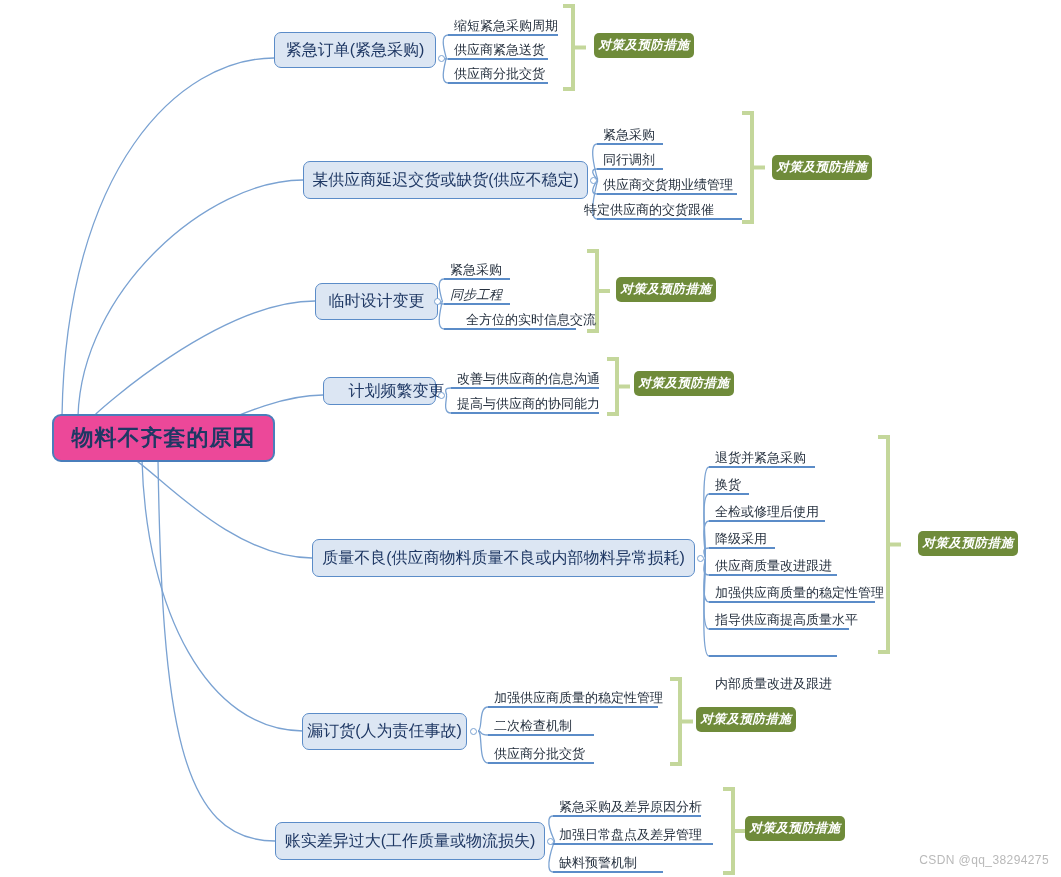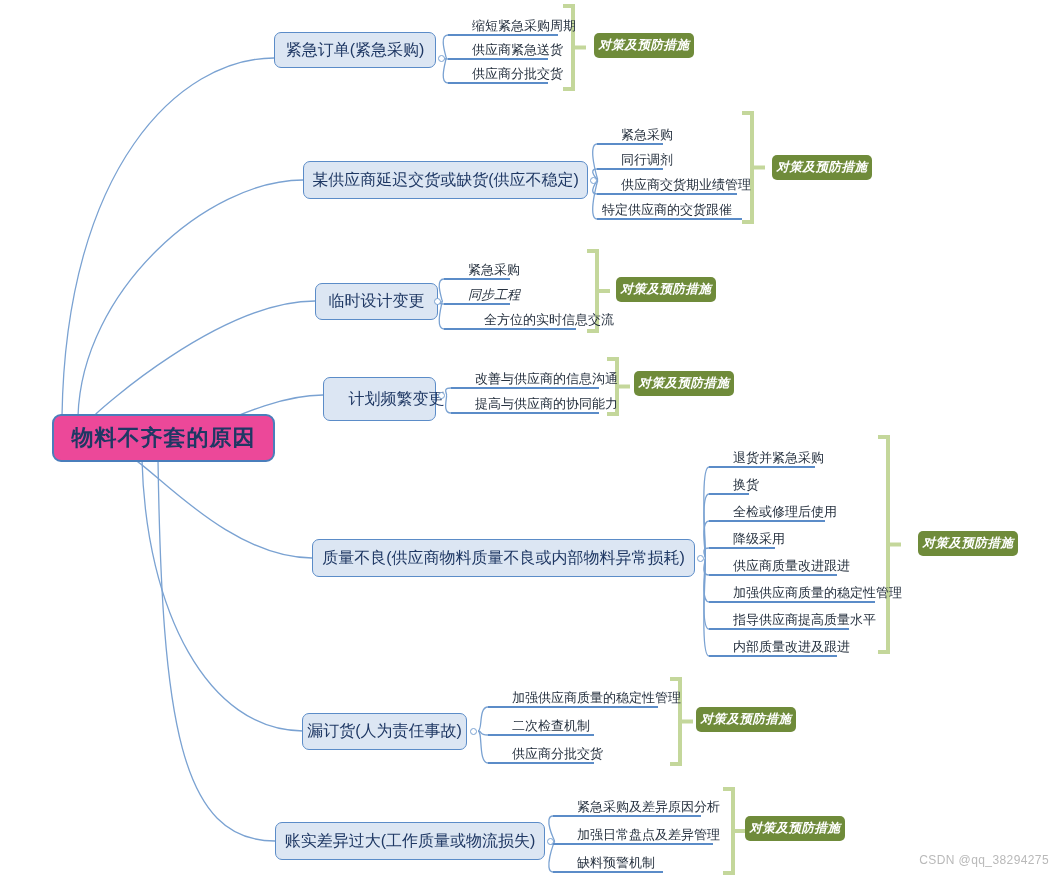--- a/index.html
+++ b/index.html
@@ -28,21 +28,20 @@
     letter-spacing:1px;
   }
   .node.branch{font-size:16px;}
 
   .subitem{
     position:absolute;
     white-space:nowrap;
     font-size:13px;
     color:#26313f;
     line-height:1;
-    margin-left:18px;
   }
   .subitem .txt{display:inline-block;padding:0 1px 3px 2px;}
   .underline{
     position:absolute;
     height:2px;
     background:#5b8cc8;
   }
 
   .glabel{
     position:absolute;
@@ -162,21 +161,21 @@
       <div class="glabel" style="left: 772px; top: 155px; width: 100px; height: 25px;">对策及预防措施</div>
       <div class="node branch" style="left: 315px; top: 282.5px; width: 123px; height: 37px;">临时设计变更</div>
       <div class="dot" style="left: 434px; top: 297.5px;"></div>
       <div class="subitem" style="left: 448px; top: 263px;"><span class="txt">紧急采购</span></div>
       <div class="underline" style="left: 444px; top: 278px; width: 66px;"></div>
       <div class="subitem" style="left: 448px; top: 288px; font-style: italic;"><span class="txt">同步工程</span></div>
       <div class="underline" style="left: 444px; top: 303px; width: 66px;"></div>
       <div class="subitem" style="left: 464px; top: 313px;"><span class="txt">全方位的实时信息交流</span></div>
       <div class="underline" style="left: 444px; top: 328px; width: 132px;"></div>
       <div class="glabel" style="left: 616px; top: 277px; width: 100px; height: 25px;">对策及预防措施</div>
-      <div class="node branch" style="left: 323px; top: 377px; width: 113px; height: 44px; padding-left: 45px;">计划频繁变更</div>
+      <div class="node branch" style="left: 323px; top: 377px; width: 113px; height: 28px; padding-left: 45px;">计划频繁变更</div>
       <div class="dot" style="left: 438px; top: 391.5px;"></div>
       <div class="subitem" style="left: 455px; top: 372px;"><span class="txt">改善与供应商的信息沟通</span></div>
       <div class="underline" style="left: 451px; top: 387px; width: 148px;"></div>
       <div class="subitem" style="left: 455px; top: 397px;"><span class="txt">提高与供应商的协同能力</span></div>
       <div class="underline" style="left: 451px; top: 412px; width: 148px;"></div>
       <div class="glabel" style="left: 634px; top: 371px; width: 100px; height: 25px;">对策及预防措施</div>
       <div class="node branch" style="left: 312px; top: 539px; width: 383px; height: 38px;">质量不良(供应商物料质量不良或内部物料异常损耗)</div>
       <div class="dot" style="left: 697px; top: 554.5px;"></div>
       <div class="subitem" style="left: 713px; top: 451px;"><span class="txt">退货并紧急采购</span></div>
       <div class="underline" style="left: 709px; top: 466px; width: 106px;"></div>
@@ -185,21 +184,21 @@
       <div class="subitem" style="left: 713px; top: 505px;"><span class="txt">全检或修理后使用</span></div>
       <div class="underline" style="left: 709px; top: 520px; width: 116px;"></div>
       <div class="subitem" style="left: 713px; top: 532px;"><span class="txt">降级采用</span></div>
       <div class="underline" style="left: 709px; top: 547px; width: 66px;"></div>
       <div class="subitem" style="left: 713px; top: 559px;"><span class="txt">供应商质量改进跟进</span></div>
       <div class="underline" style="left: 709px; top: 574px; width: 128px;"></div>
       <div class="subitem" style="left: 713px; top: 586px;"><span class="txt">加强供应商质量的稳定性管理</span></div>
       <div class="underline" style="left: 709px; top: 601px; width: 166px;"></div>
       <div class="subitem" style="left: 713px; top: 613px;"><span class="txt">指导供应商提高质量水平</span></div>
       <div class="underline" style="left: 709px; top: 628px; width: 140px;"></div>
-      <div class="subitem" style="left: 713px; top: 640px;"><span class="txt">内部质量改进及跟进</span></div>
+      <div class="subitem" style="left: 713px; top: 677px;"><span class="txt">内部质量改进及跟进</span></div>
       <div class="underline" style="left: 709px; top: 655px; width: 128px;"></div>
       <div class="glabel" style="left: 918px; top: 531px; width: 100px; height: 25px;">对策及预防措施</div>
       <div class="node branch" style="left: 302px; top: 712.5px; width: 165px; height: 37px;">漏订货(人为责任事故)</div>
       <div class="dot" style="left: 470px; top: 727.5px;"></div>
       <div class="subitem" style="left: 492px; top: 691px;"><span class="txt">加强供应商质量的稳定性管理</span></div>
       <div class="underline" style="left: 488px; top: 706px; width: 170px;"></div>
       <div class="subitem" style="left: 492px; top: 719px;"><span class="txt">二次检查机制</span></div>
       <div class="underline" style="left: 488px; top: 734px; width: 106px;"></div>
       <div class="subitem" style="left: 492px; top: 747px;"><span class="txt">供应商分批交货</span></div>
       <div class="underline" style="left: 488px; top: 762px; width: 106px;"></div>

